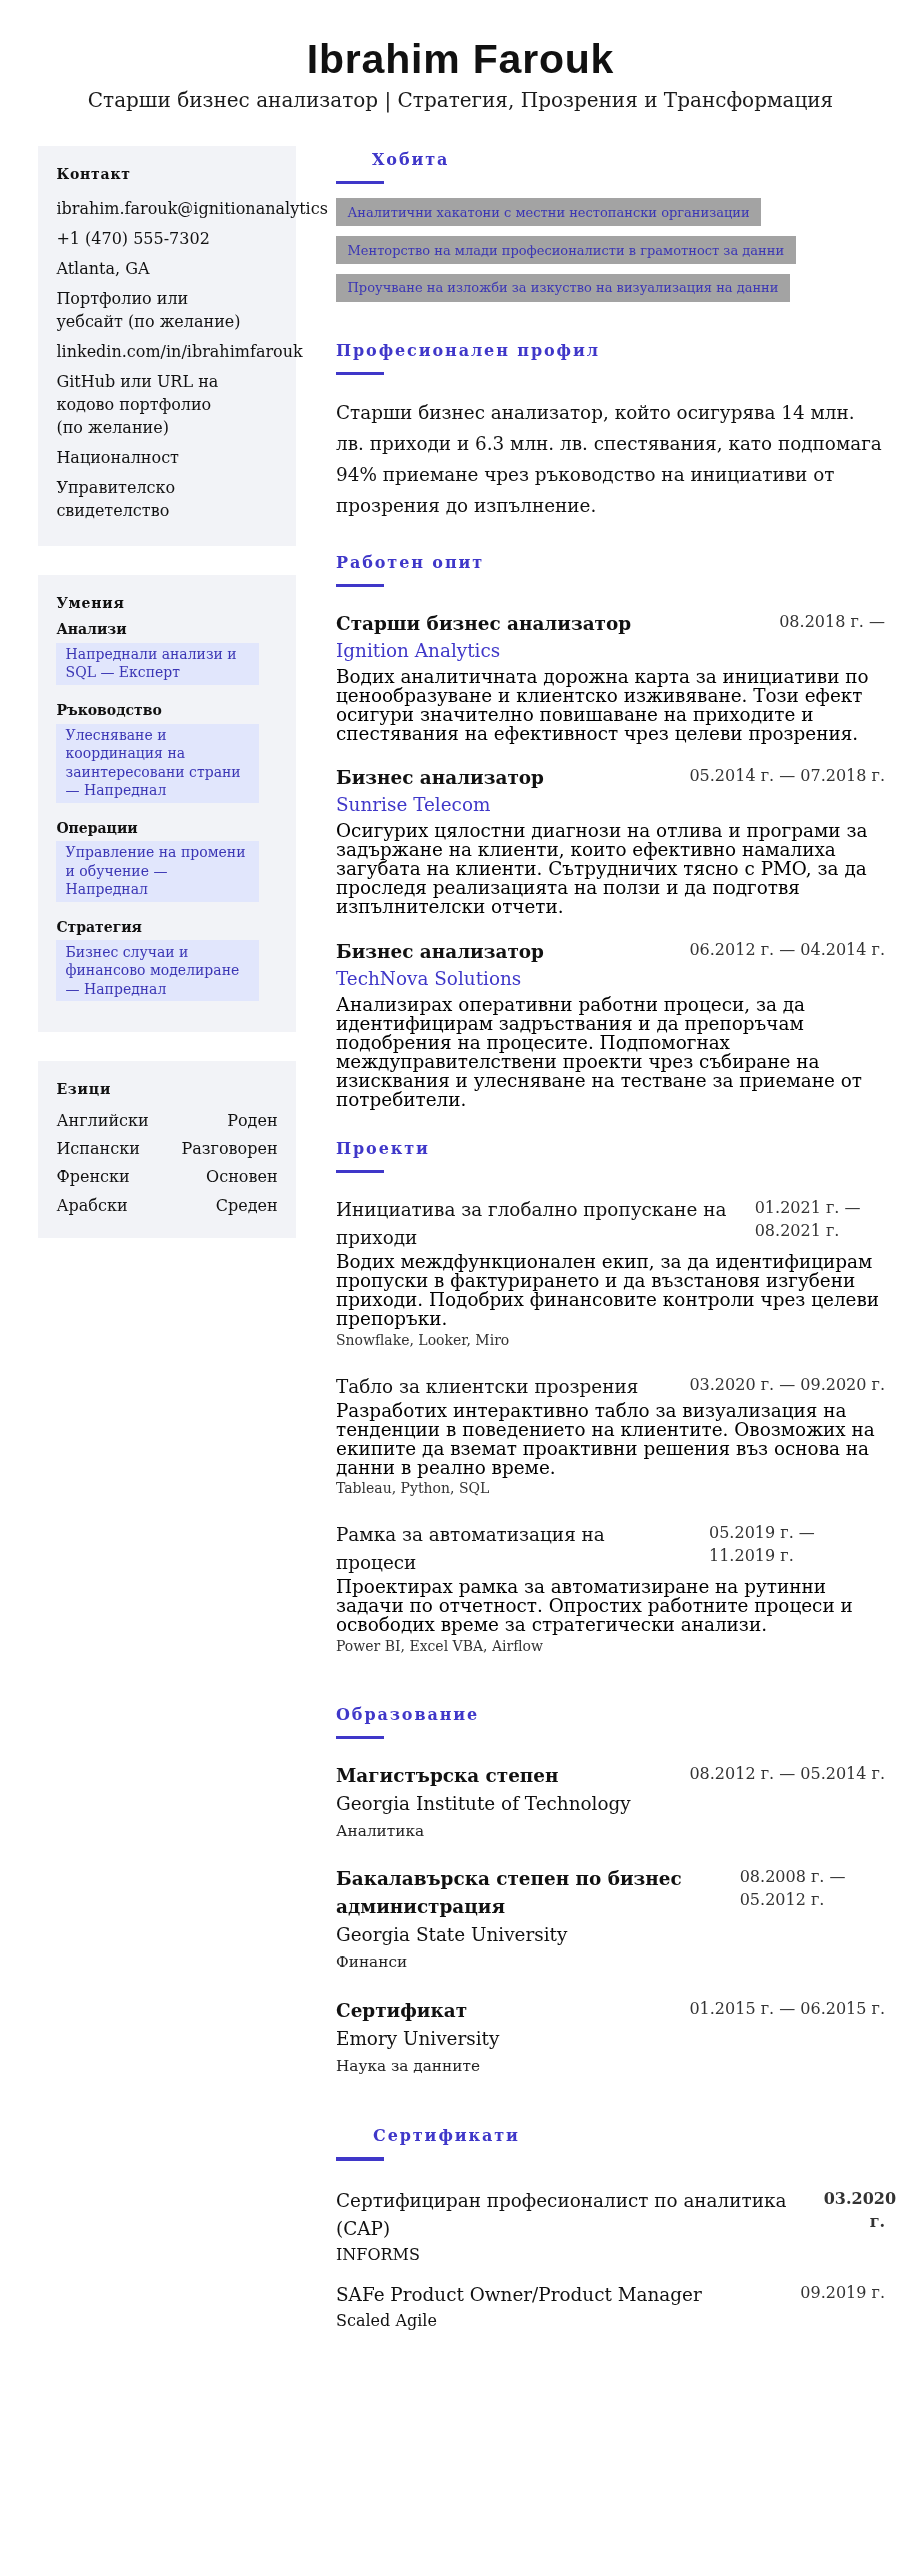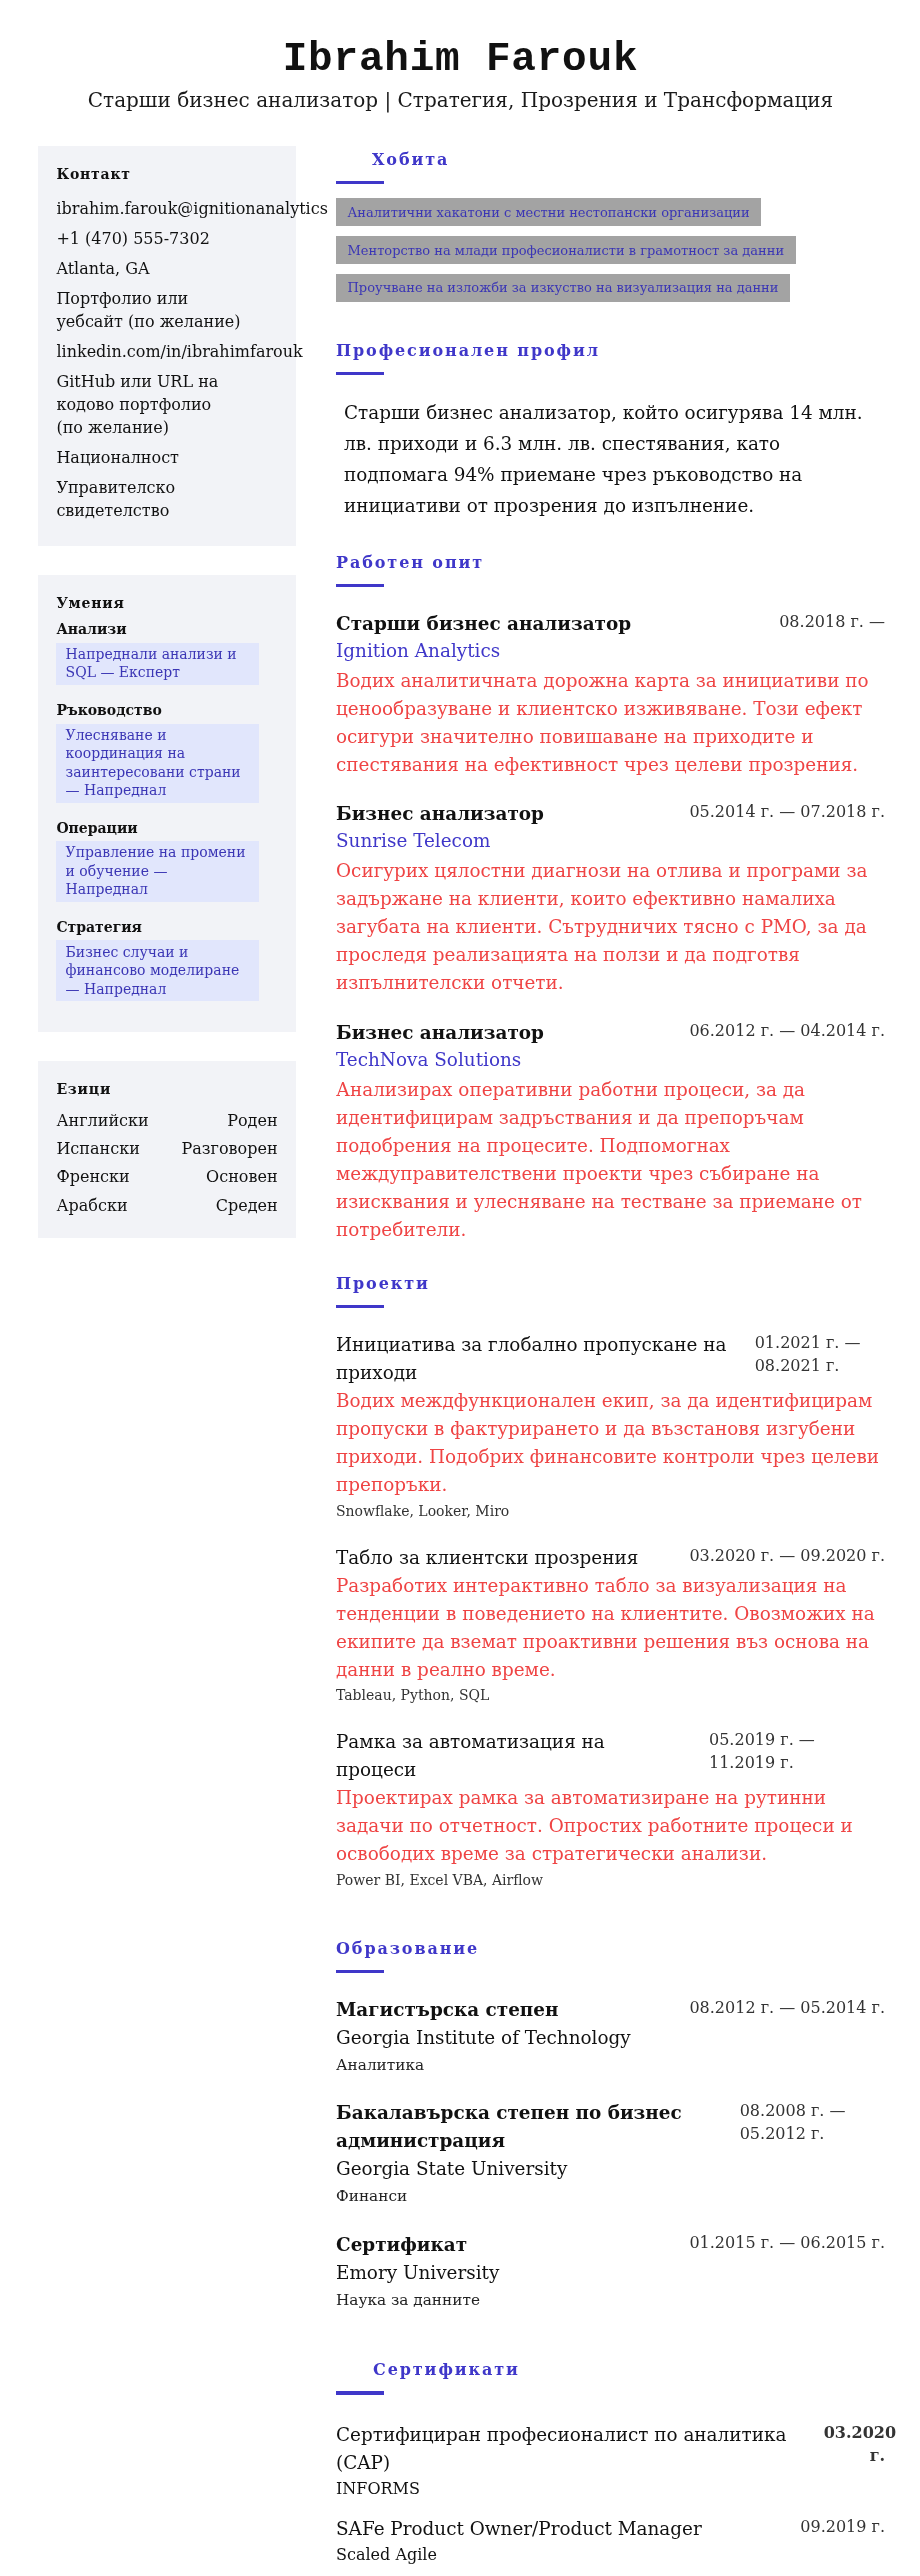--- a/index.html
+++ b/index.html
@@ -10,21 +10,21 @@
       font-family: "DejaVu Serif", serif;
       color: #111111;
       position: relative;
     }
     .header {
       text-align: center;
       padding-top: 35px;
       height: 146px;
     }
     .name {
-      font-family: Liberation Mono, monospace;
+      font-family: Liberation Sans, sans-serif;
       font-weight: bold;
       font-size: 41px;
       line-height: 49px;
       letter-spacing: 0.8px;
       color: #111111;
     }
     .subtitle {
       font-family: "DejaVu Serif", serif;
       font-size: 20px;
       line-height: 26px;
@@ -111,21 +111,20 @@
       font-size: 13px;
       line-height: 17px;
       padding: 5.4px 11.5px 5.4px 11.5px;
       margin-bottom: 10px;
     }
     .hobbies { display: flex; flex-direction: column; align-items: flex-start; }
     .profile-text {
       font-size: 18.4px;
       line-height: 31px;
       color: #111111;
-      margin-left: 8px;
     }
     .entry { margin-bottom: 21.5px; }
     .entry-head {
       display: flex;
       justify-content: space-between;
       align-items: flex-start;
     }
     .entry-title {
       font-weight: bold;
       font-size: 18.4px;
@@ -141,22 +140,22 @@
       flex-shrink: 0;
       padding-left: 15.3px;
     }
     .entry-company {
       font-size: 18.4px;
       line-height: 26px;
       color: #3f37c9;
     }
     .entry-desc {
       font-size: 18.4px;
-      line-height: 28px;
-      color: #ef4444;
+      line-height: 19px;
+      color: #000000;
       margin-top: 3.1px;
     }
     .entry-tech {
       font-size: 14px;
       line-height: 21.5px;
       color: #333333;
       margin-top: 1.5px;
     }
     .edu-school {
       font-size: 18.4px;

